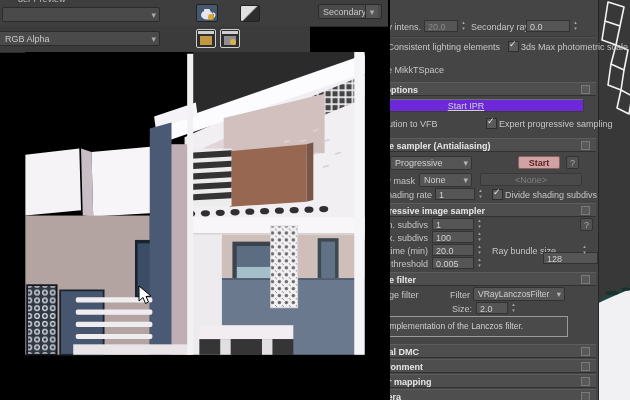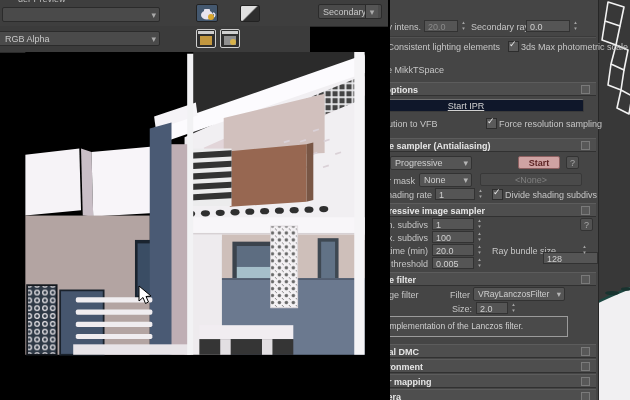--- a/index.html
+++ b/index.html
@@ -28,21 +28,21 @@
          color:#cfcfcf;padding:0 14px 0 4px;box-sizing:border-box;white-space:nowrap;overflow:hidden;}
   .ddown::after{content:"▾";position:absolute;right:3px;top:0;color:#b5b5b5;}
   .cb{position:absolute;width:9px;height:9px;background:#5a5a5a;border:1px solid #2d2d2d;}
   .cb.checked::after{content:"✓";position:absolute;left:0px;top:-3px;font-size:9px;color:#eaeaea;}
   .rollhead{position:absolute;left:2px;right:2px;height:14px;background:#4e4e4e;border-top:1px solid #5c5c5c;
             border-bottom:1px solid #313131;font-weight:bold;font-size:9px;line-height:14px;color:#e6e6e6;
             padding-left:26px;box-sizing:border-box;white-space:nowrap;overflow:hidden;}
   .rollhead::before{content:"▾";position:absolute;left:9px;top:0;font-weight:normal;color:#bbb;}
   .rollicon{position:absolute;right:8px;top:3px;width:7px;height:7px;border:1px solid #7a7a7a;background:#585858;}
   .btn{position:absolute;height:13px;line-height:13px;text-align:center;border-radius:2px;box-sizing:border-box;}
-  .btn.gray{background:#0f172a;border:1px solid #3a3a3a;border-top-color:#6e6e6e;color:#d2d2d2;text-decoration:underline;}
+  .btn.gray{background:#6d28d9;border:1px solid #3a3a3a;border-top-color:#6e6e6e;color:#d2d2d2;text-decoration:underline;}
   .btn.ghost{background:#4a4a4a;border:1px solid #383838;color:#7f7f7f;}
   .btn.pink{background:#cfa3a3;border:1px solid #8d6060;color:#5c2323;font-weight:bold;}
   .btn.help{background:#525252;border:1px solid #333;color:#a8a8a8;}
   .descbox{position:absolute;border:1px solid #9b9b9b;background:#4a4a4a;color:#cfcfcf;font-size:8.5px;
            line-height:10px;padding:4px 4px;box-sizing:border-box;white-space:nowrap;overflow:hidden;}
   .sep{position:absolute;left:2px;right:2px;height:1px;background:#3a3a3a;border-bottom:1px solid #525252;}
 
   
   #left-window{position:absolute;left:0;top:0;width:390px;height:400px;background:#000;z-index:2;}
   .toolrow1{position:absolute;left:0;top:0;width:388px;height:26px;background:#3e3e3e;border-bottom:1px solid #2a2a2a;}
@@ -94,21 +94,21 @@
 
   <span class="cb" style="left:22px;top:64px"></span>
   <div class="lbl" style="left:36px;top:64px;width:120px">Use MikkTSpace</div>
 
   <div class="rollhead" style="top:82px">IPR options</div>
   <span class="rollicon" style="top:85px"></span>
   <div class="btn gray" style="left:8px;top:99px;width:236px">Start IPR</div>
   <span class="cb" style="left:4px;top:118px"></span>
   <div class="lbl" style="left:16px;top:118px;width:118px">Fit resolution to VFB</div>
   <span class="cb checked" style="left:146px;top:118px"></span>
-  <div class="lbl" style="left:159px;top:118px;width:98px">Force resolution sampling</div>
+  <div class="lbl" style="left:159px;top:118px;width:98px">Expert progressive sampling</div>
 
   <div class="rollhead" style="top:138px">Image sampler (Antialiasing)</div>
   <span class="rollicon" style="top:141px"></span>
   <div class="lbl r" style="left:0;top:157px;width:46px">Type</div>
   <div class="ddown" style="left:50px;top:156px;width:82px">Progressive</div>
   <div class="btn pink" style="left:178px;top:156px;width:42px">Start</div>
   <div class="btn help" style="left:226px;top:156px;width:13px">?</div>
 
   <div class="lbl r" style="left:0;top:175px;width:75px">Render mask</div>
   <div class="ddown" style="left:79px;top:173px;width:53px">None</div>

